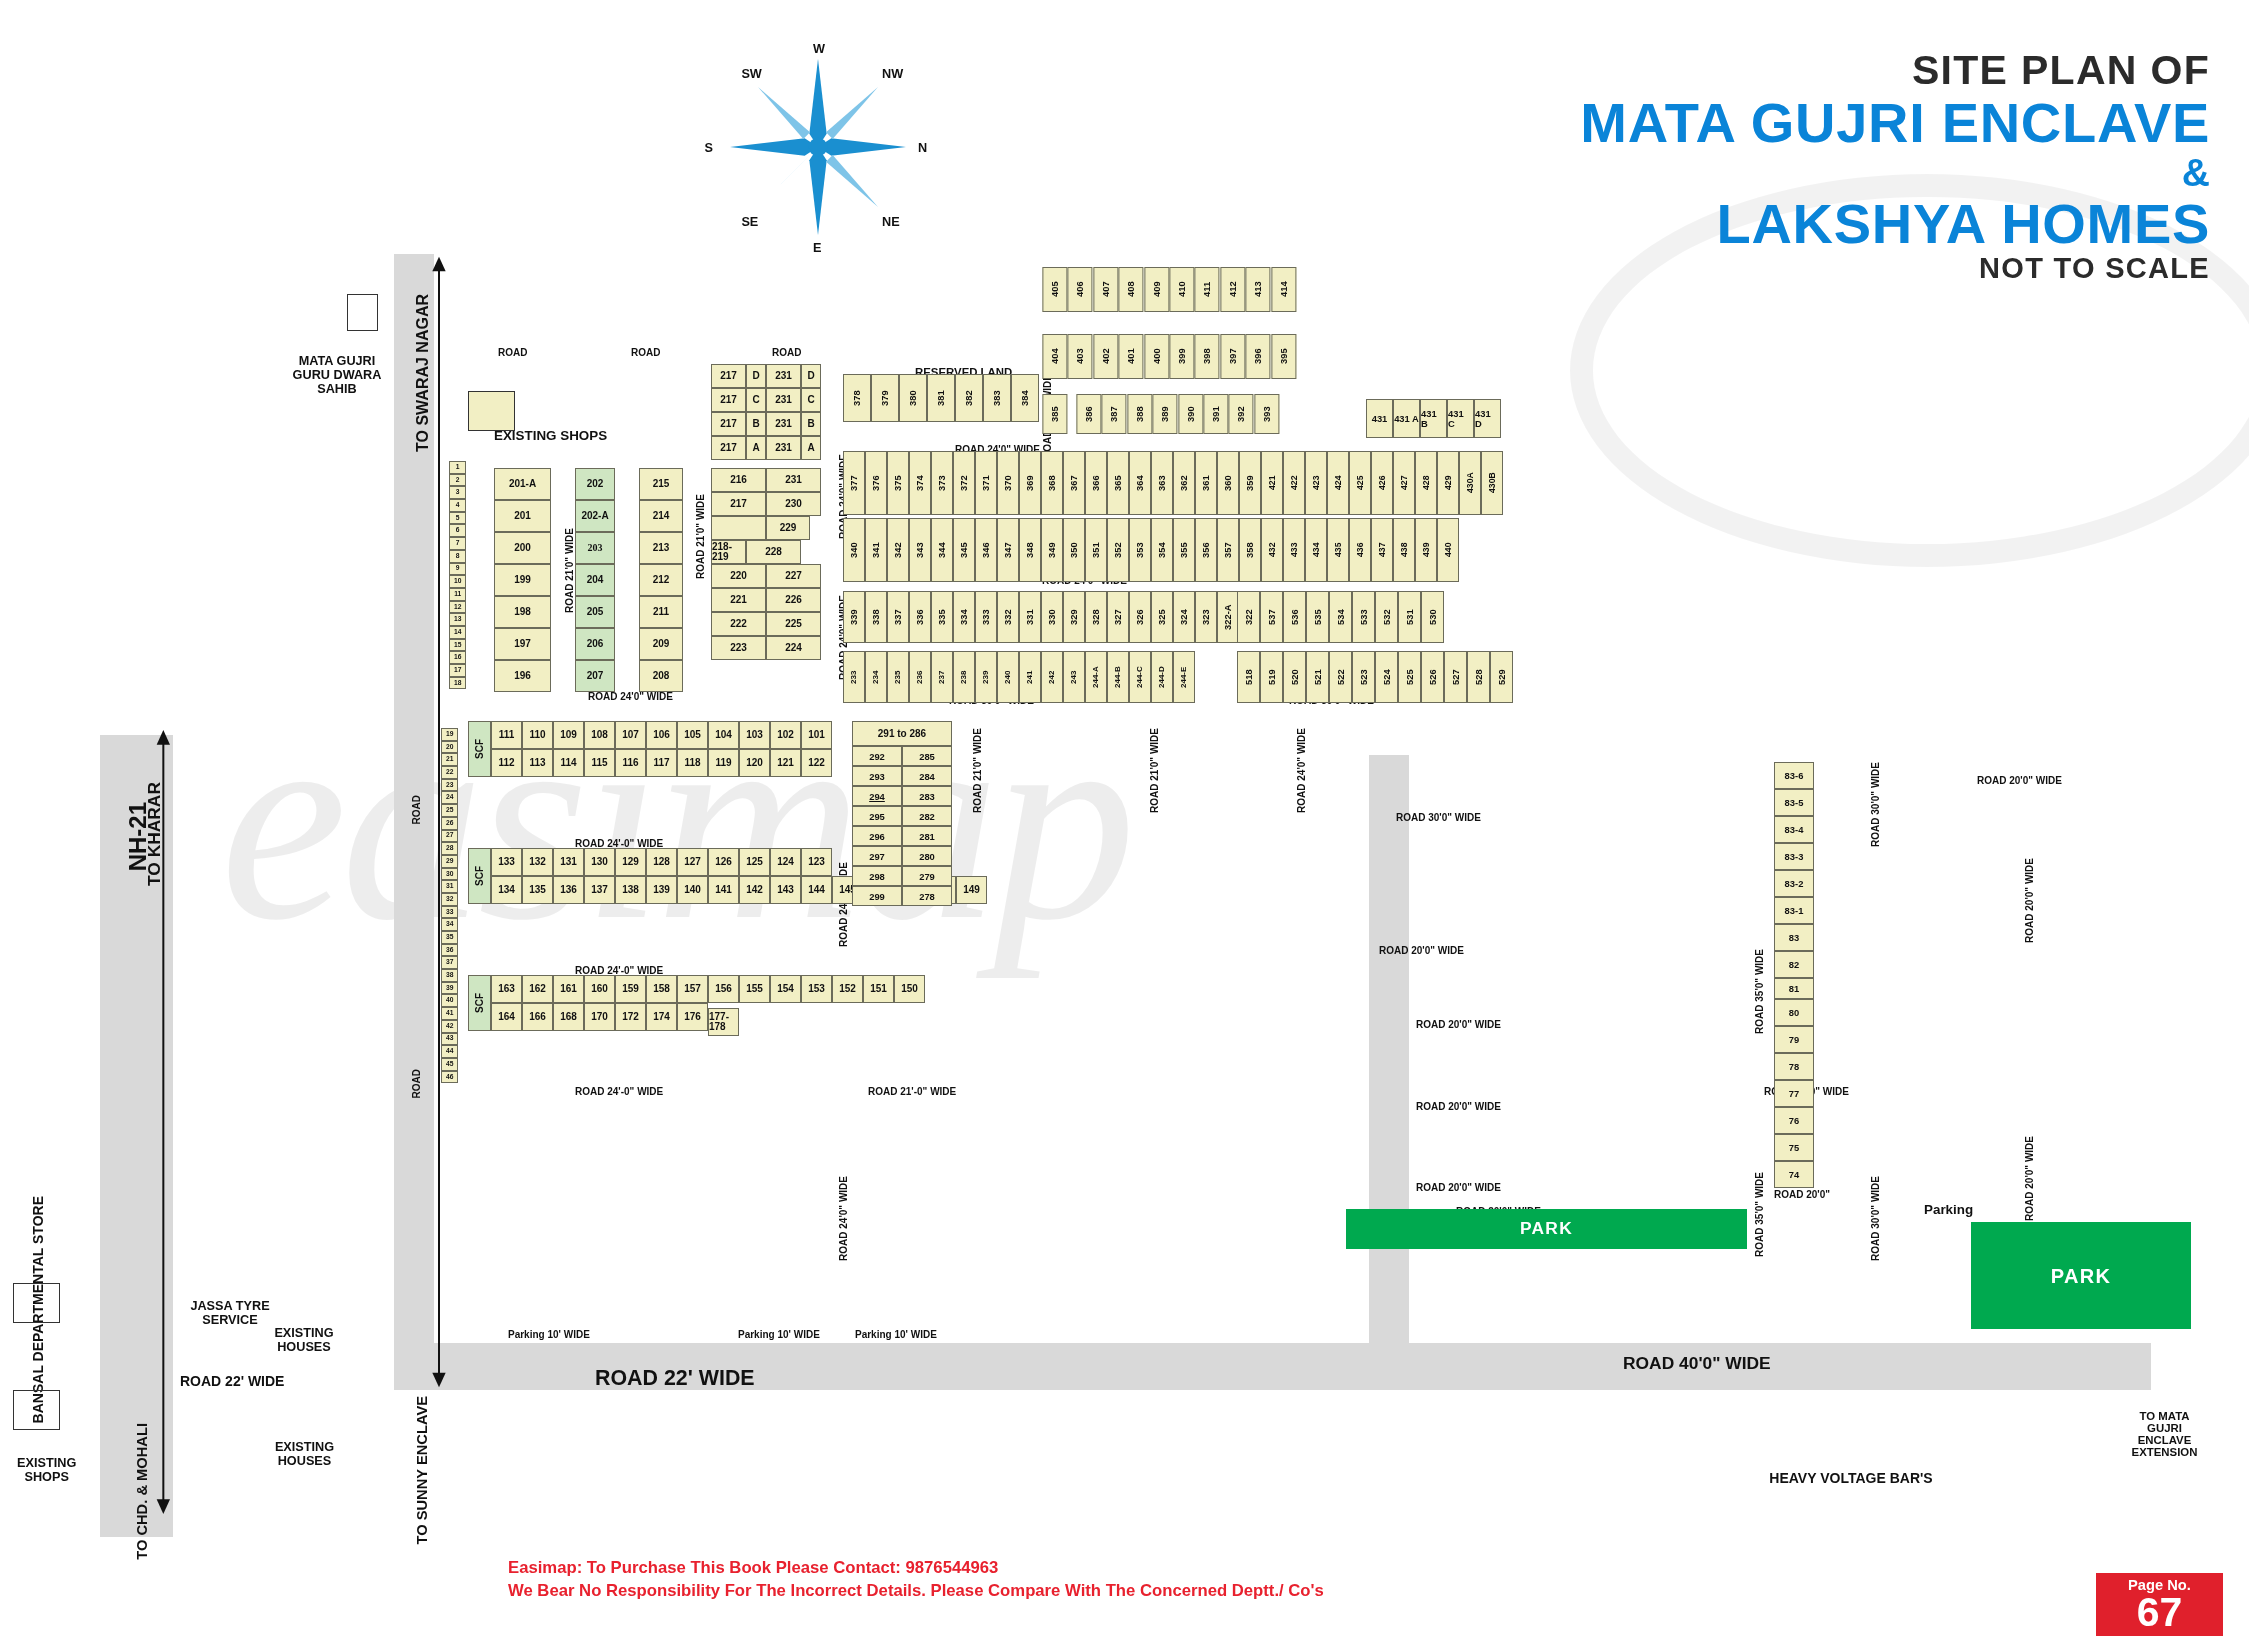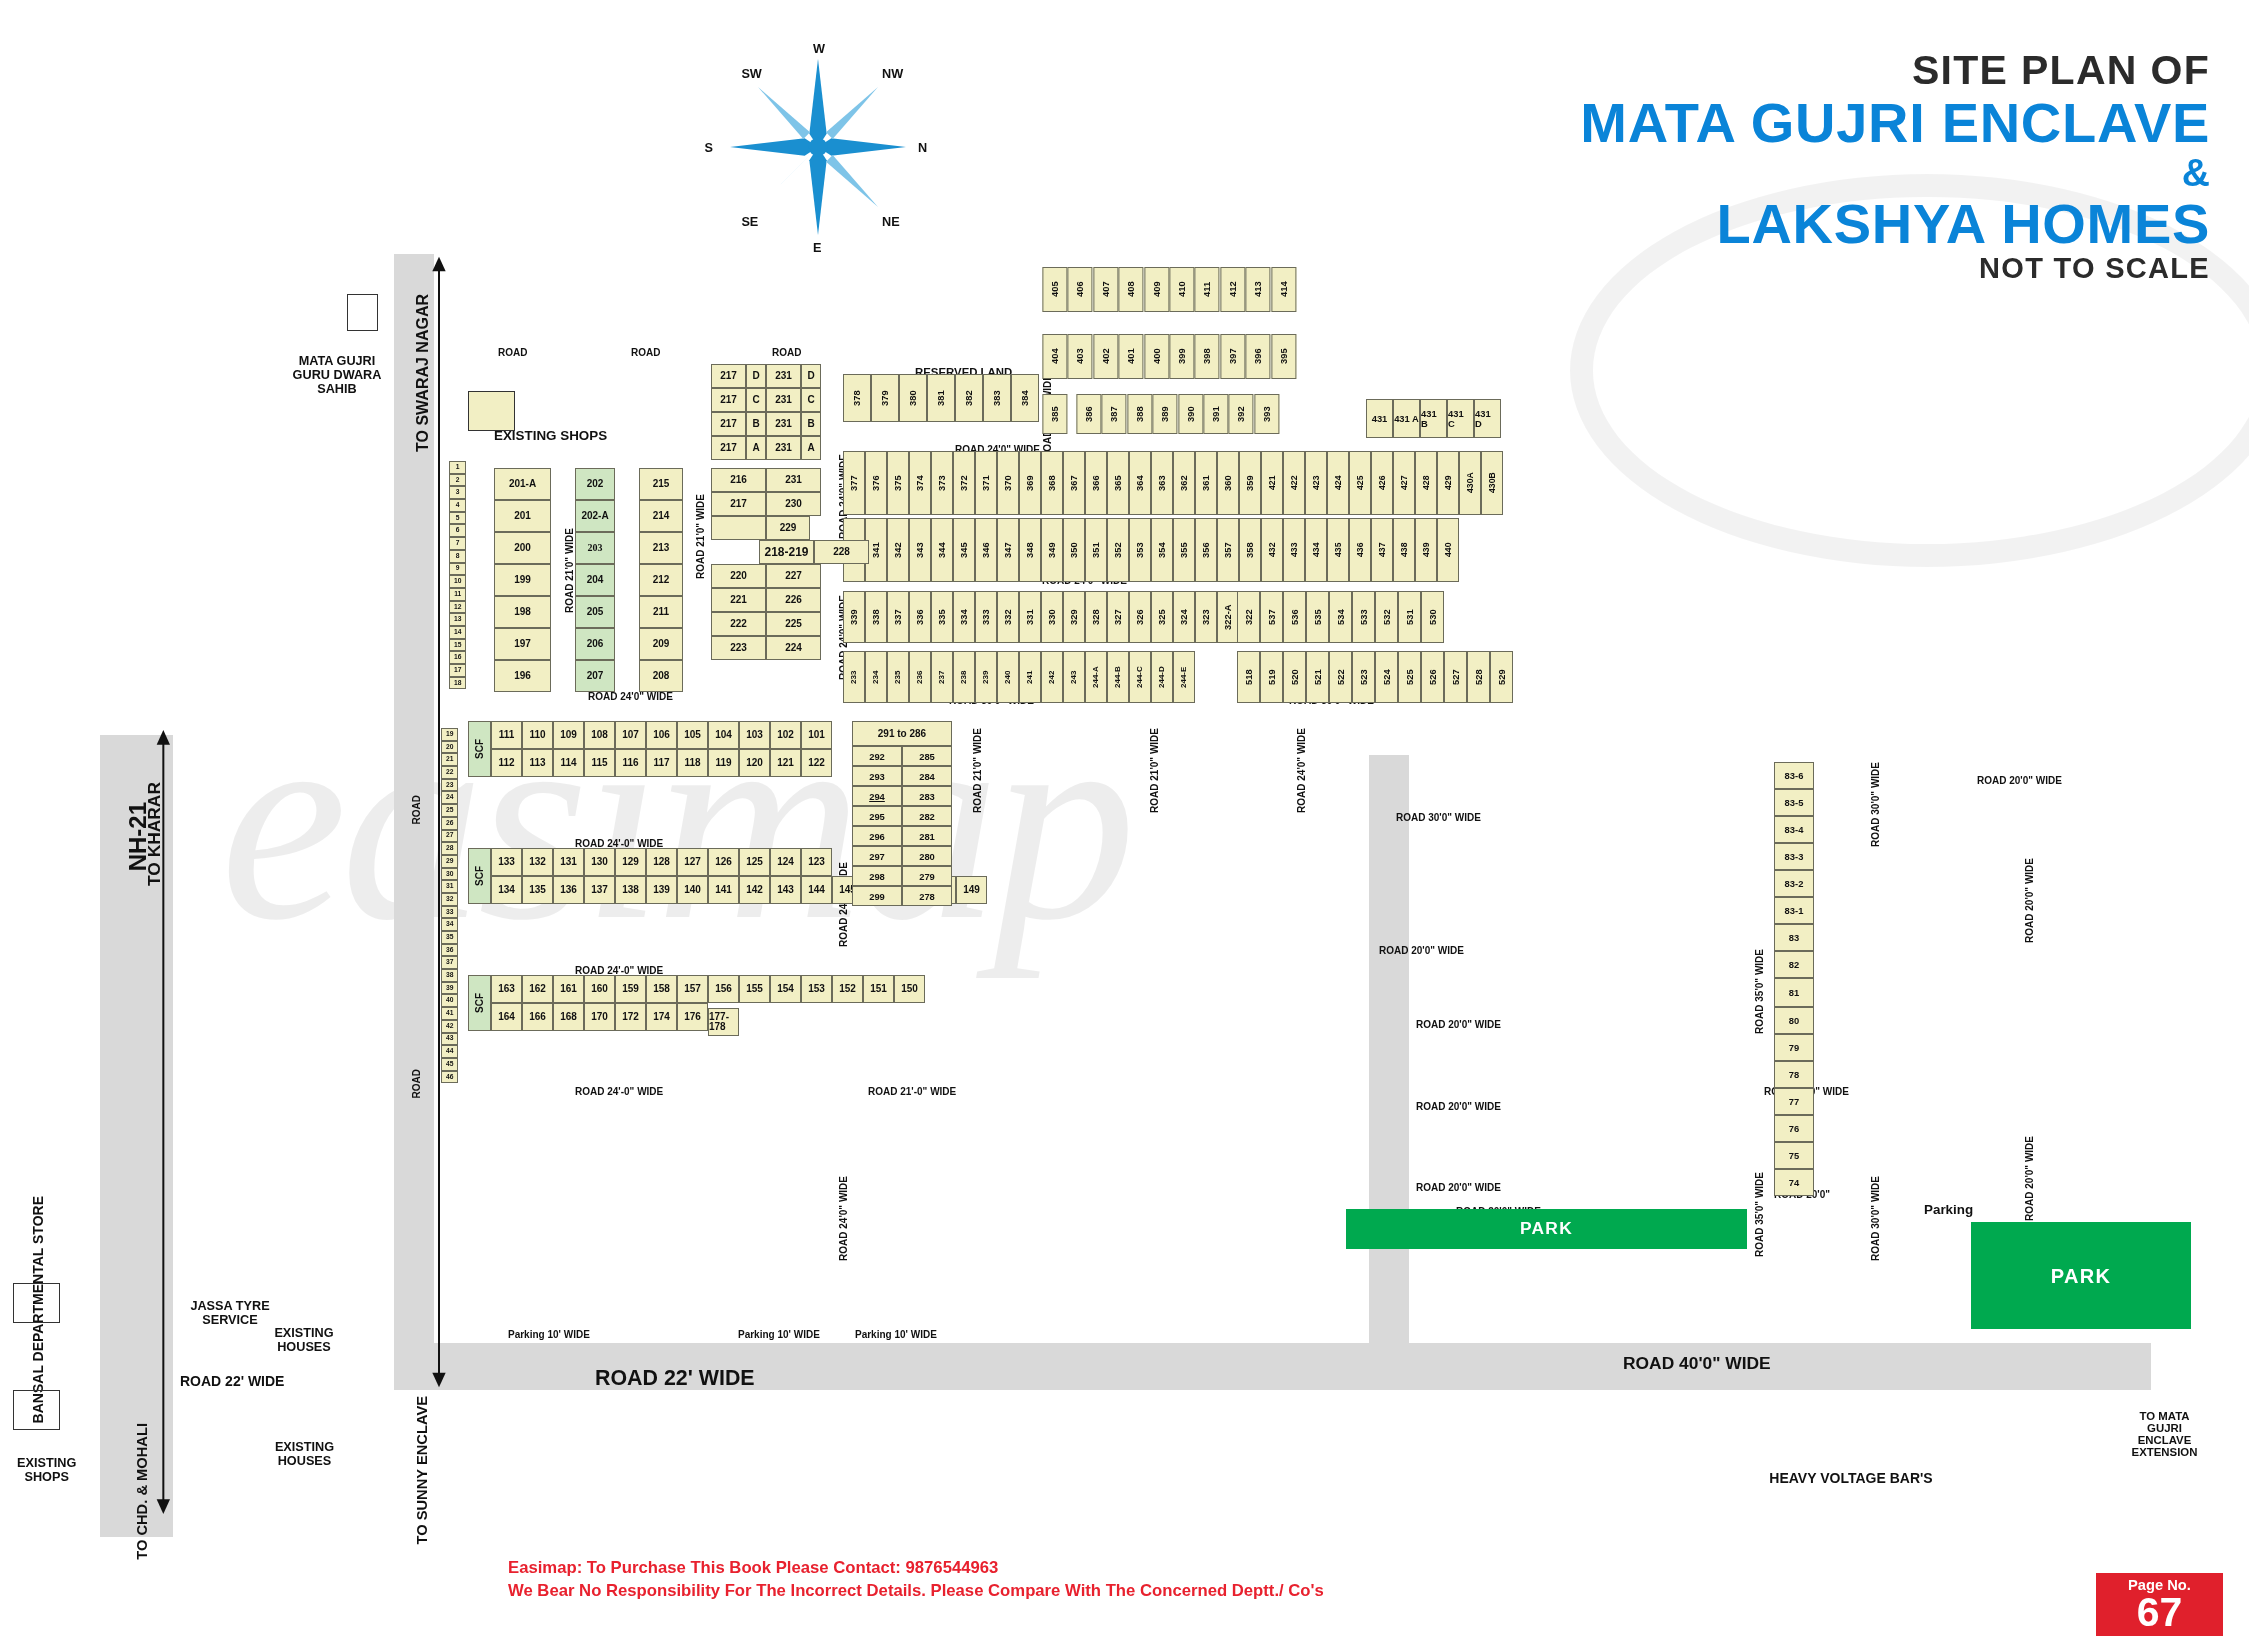--- a/index.html
+++ b/index.html
@@ -425,21 +425,21 @@
     </div>
     <div style="display: flex;">
       <div class="cell yel" style="width: 55px; height: 24px; font-size: 10px;">217</div>
       <div class="cell yel" style="width: 55px; height: 24px; font-size: 10px;">230</div>
     </div>
     <div style="display: flex;">
       <div class="cell yel" style="width: 55px; height: 24px; font-size: 10px;"></div>
       <div class="cell yel" style="width: 44px; height: 24px; font-size: 10px;">229</div>
     </div>
     <div style="display: flex;">
-      <div class="cell yel" style="width: 55px; height: 24px; font-size: 12px; margin-left: 48px;">218-219</div>
+      <div class="cell yel" style="width: 35px; height: 24px; font-size: 10px;">218-219</div>
       <div class="cell yel" style="width: 55px; height: 24px; font-size: 10px;">228</div>
     </div>
     <div style="display: flex;">
       <div class="cell yel" style="width: 55px; height: 24px; font-size: 10px;">220</div>
       <div class="cell yel" style="width: 55px; height: 24px; font-size: 10px;">227</div>
     </div>
     <div style="display: flex;">
       <div class="cell yel" style="width: 55px; height: 24px; font-size: 10px;">221</div>
       <div class="cell yel" style="width: 55px; height: 24px; font-size: 10px;">226</div>
     </div>
@@ -608,21 +608,21 @@
 <div class="abs" id="right83" style="left:1774px;top:762px;">
     <div style="display: flex; flex-direction: column;">
       <div class="cell yel" style="width: 40px; height: 27px; font-size: 9.4px;">83-6</div>
       <div class="cell yel" style="width: 40px; height: 27px; font-size: 9.4px;">83-5</div>
       <div class="cell yel" style="width: 40px; height: 27px; font-size: 9.4px;">83-4</div>
       <div class="cell yel" style="width: 40px; height: 27px; font-size: 9.4px;">83-3</div>
       <div class="cell yel" style="width: 40px; height: 27px; font-size: 9.4px;">83-2</div>
       <div class="cell yel" style="width: 40px; height: 27px; font-size: 9.4px;">83-1</div>
       <div class="cell yel" style="width: 40px; height: 27px; font-size: 9.4px;">83</div>
       <div class="cell yel" style="width: 40px; height: 27px; font-size: 9.4px;">82</div>
-      <div class="cell yel" style="width: 40px; height: 29px; font-size: 9.4px;">81</div>
+      <div class="cell yel" style="width: 40px; height: 21px; font-size: 9.4px;">81</div>
       <div class="cell yel" style="width: 40px; height: 27px; font-size: 9.4px;">80</div>
       <div class="cell yel" style="width: 40px; height: 27px; font-size: 9.4px;">79</div>
       <div class="cell yel" style="width: 40px; height: 27px; font-size: 9.4px;">78</div>
       <div class="cell yel" style="width: 40px; height: 27px; font-size: 9.4px;">77</div>
       <div class="cell yel" style="width: 40px; height: 27px; font-size: 9.4px;">76</div>
       <div class="cell yel" style="width: 40px; height: 27px; font-size: 9.4px;">75</div>
       <div class="cell yel" style="width: 40px; height: 27px; font-size: 9.4px;">74</div>
     </div>
   </div>
 

